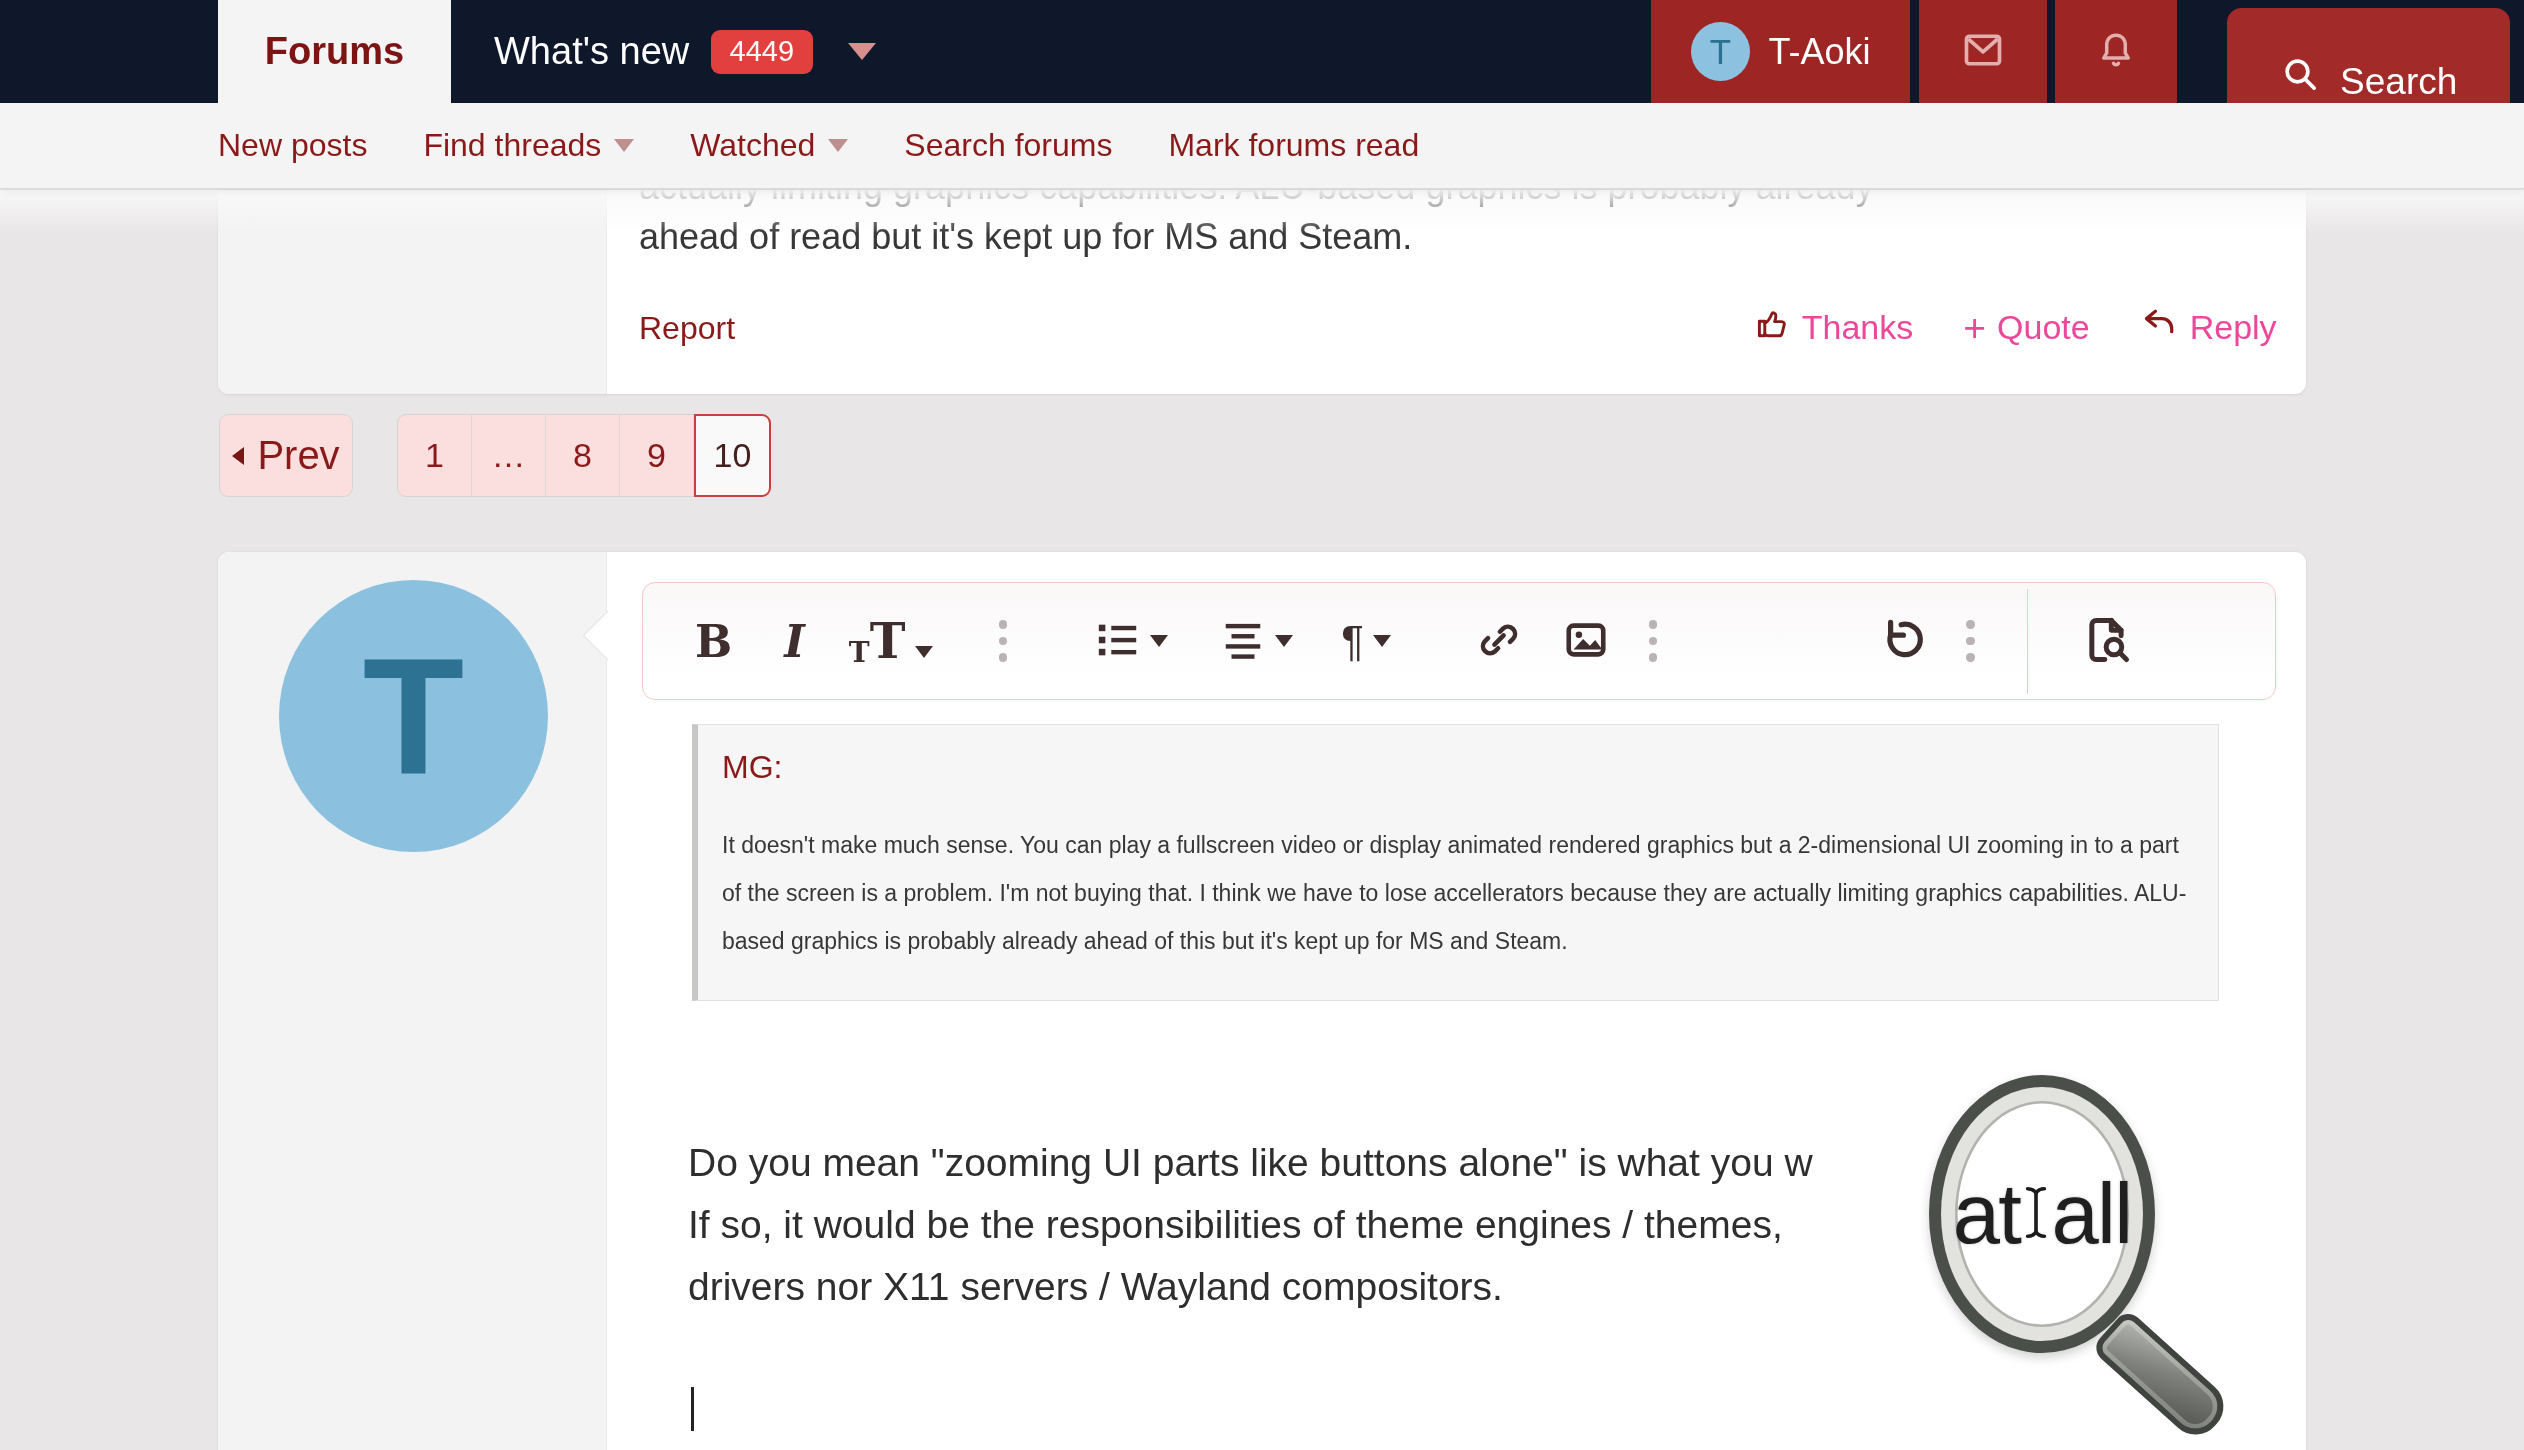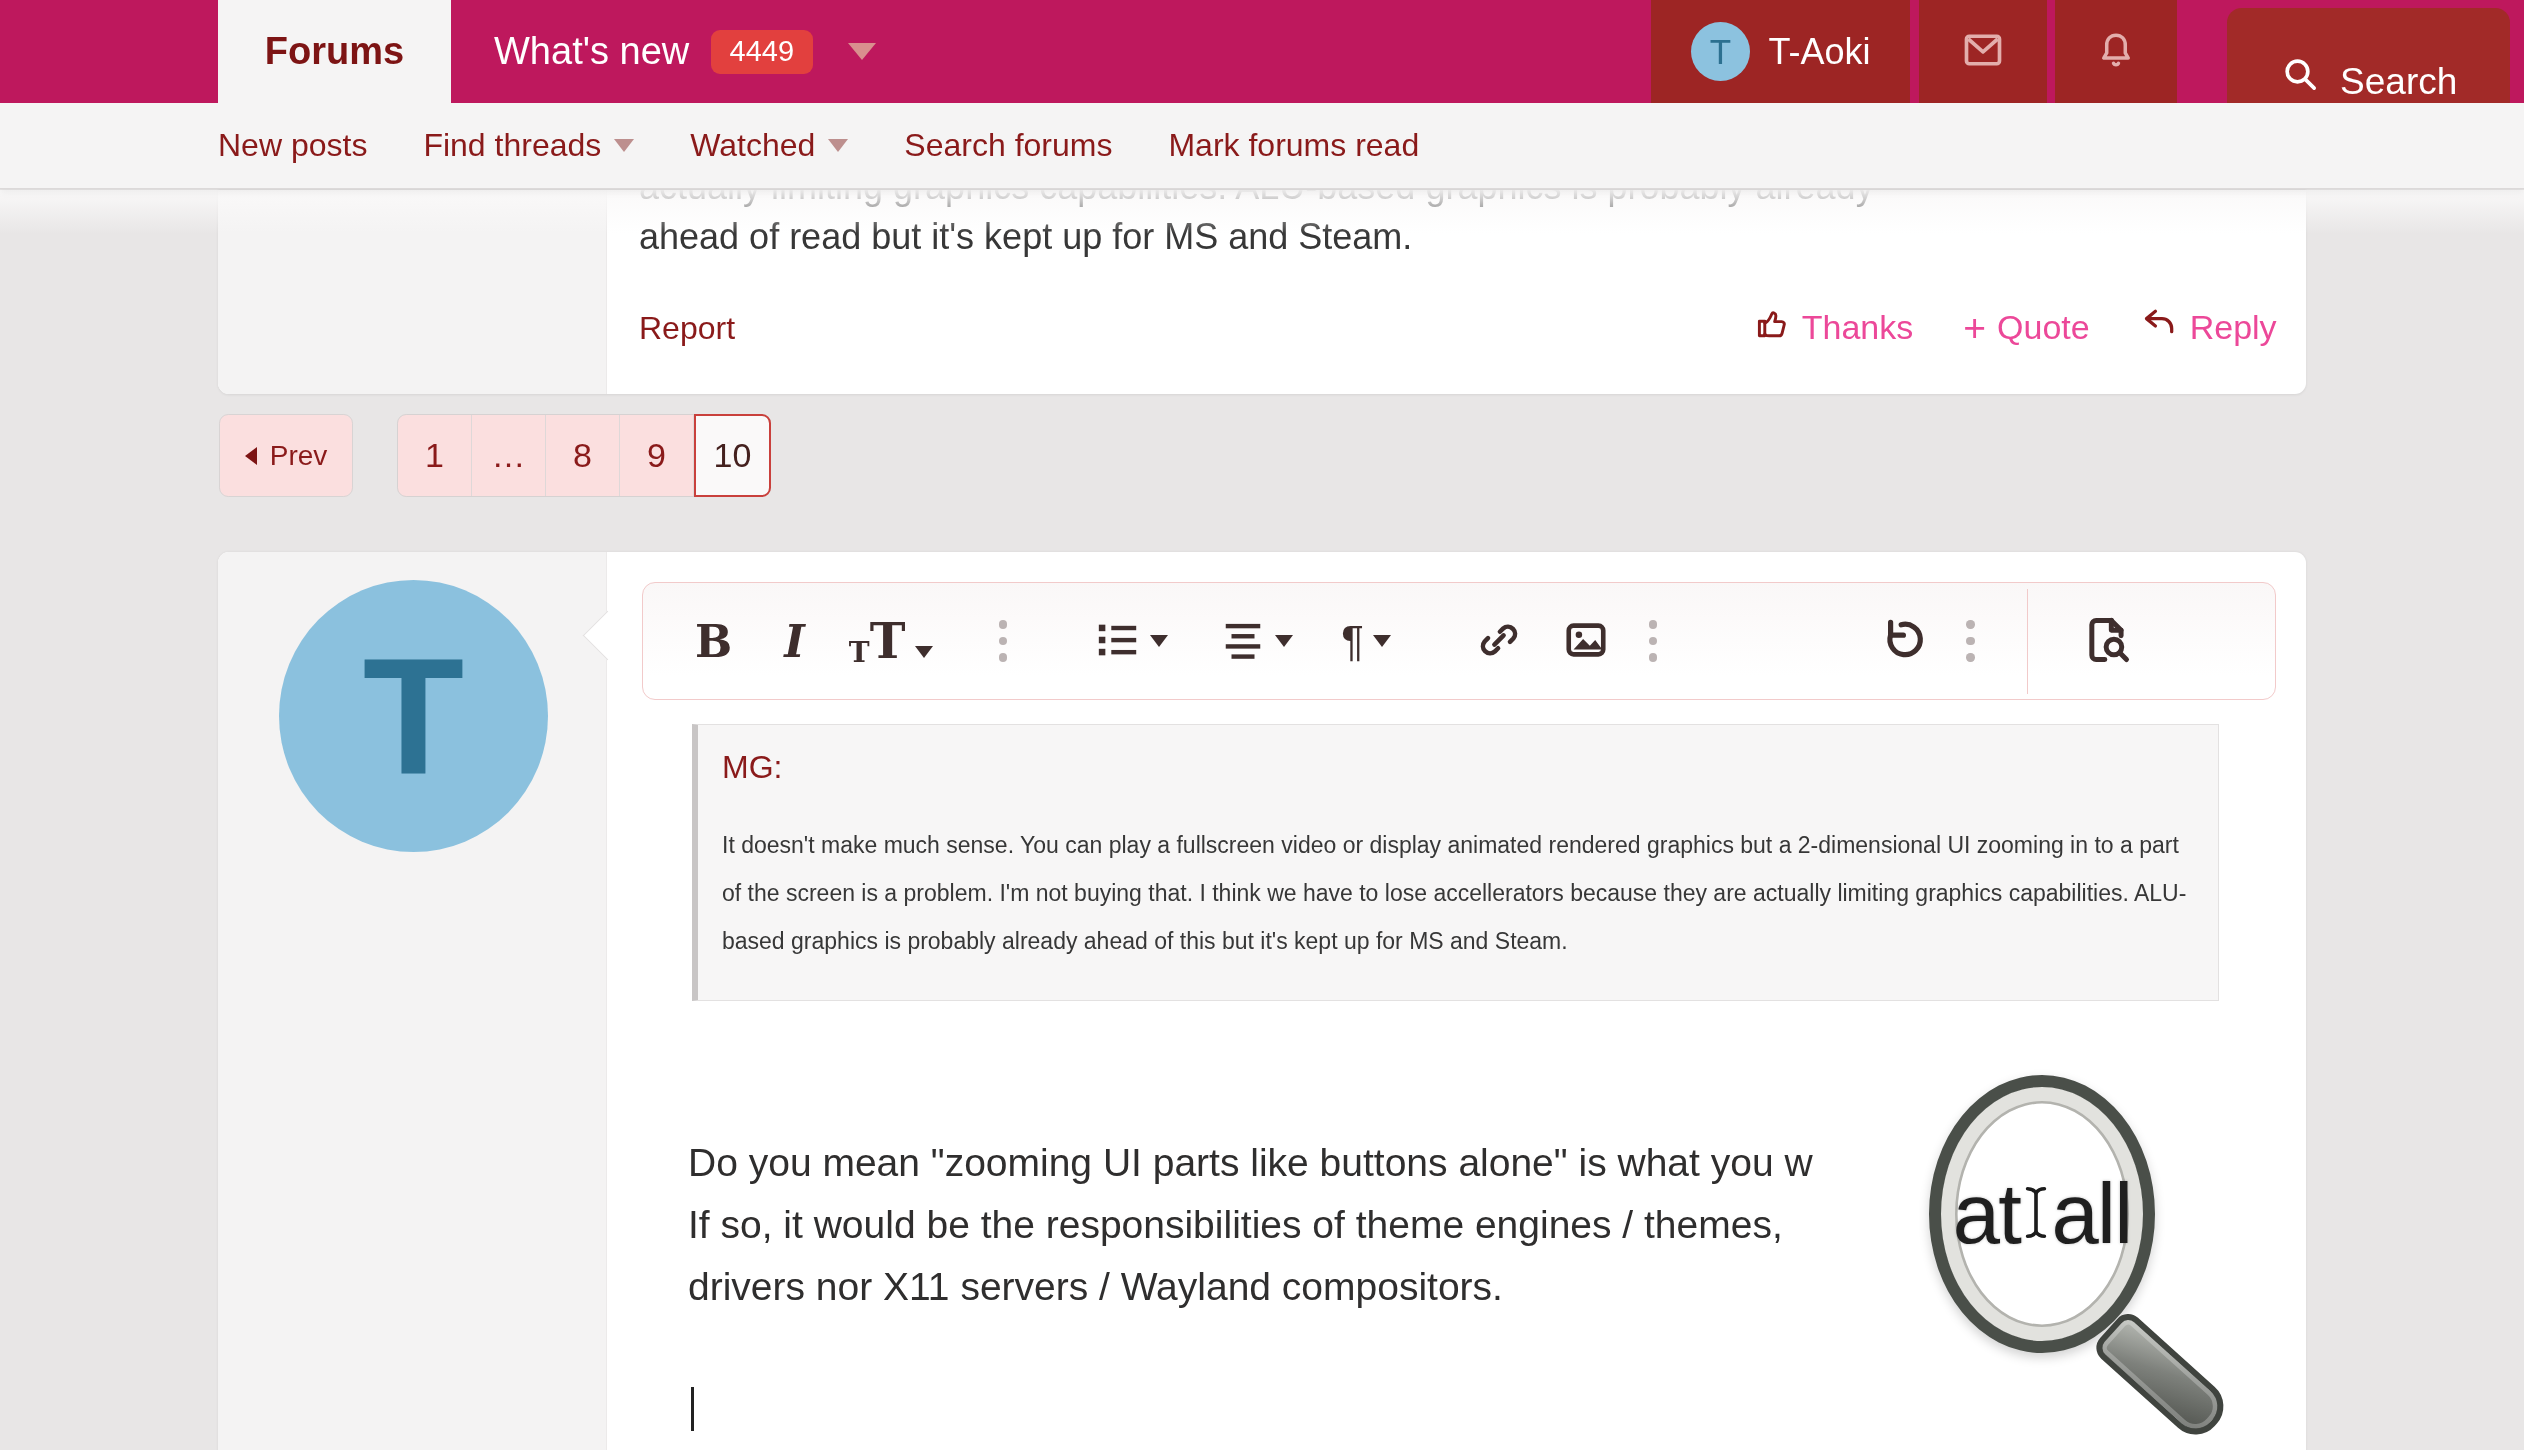--- a/index.html
+++ b/index.html
@@ -1,21 +1,21 @@
 <!DOCTYPE html>
 <html style="font-size:14.7px"><head>
 <meta charset="utf-8">
 <style>
   * { margin:0; padding:0; box-sizing:border-box; }
   html,body { background:#e8e6e6; }
   body { font-family:"Liberation Sans", sans-serif; }
   .screen { position:relative; width:2525px; height:1450px; overflow:hidden; background:#e8e6e6; }
 
   
-  .header { position:absolute; top:0; left:0; right:0; height:103px; background:#be185d; z-index:10; }
+  .header { position:absolute; top:0; left:0; right:0; height:103px; background:#0f172a; z-index:10; }
   .forums-tab { position:absolute; left:218px; top:0; width:233px; height:103px; background:#f5f4f4;
     display:flex; align-items:center; justify-content:center; font-size:38px; font-weight:bold; color:#7d1414; }
   .whats-new { position:absolute; left:494px; top:0; height:103px; display:flex; align-items:center; gap:22px;
     color:#fff; font-size:38px; }
   .badge { background:#e2403e; border-radius:9px; padding:5.5px 18.4px; font-size:29px; color:#fff; }
   .tri { width:0; height:0; display:inline-block; }
   .tri-down-hdr { border-left:14px solid transparent; border-right:14px solid transparent; border-top:17.5px solid #d98f8e; margin-left:13px;}
   .header-right { position:absolute; right:0; top:0; height:103px; display:flex; align-items:stretch; }
   .hblock { background:#9d2524; display:flex; align-items:center; margin-left:8.3px; }
   .user-block { padding:0 40px; gap:18.4px; }
@@ -46,21 +46,21 @@
   .post-clip-inner { margin-top:-24px; font-size:36px; color:#373737; white-space:nowrap; }
   .post-line { position:absolute; left:31px; top:26px; font-size:36px; color:#373737; }
   .report-link { position:absolute; left:31px; top:120px; font-size:32px; color:#8a1a1a; cursor:pointer; }
   .post-actions { position:absolute; right:29.4px; top:114px; display:flex; align-items:center; gap:50px; }
   .action { display:flex; align-items:center; gap:11px; color:#ec4899; font-size:34px; cursor:pointer; }
   .plus-glyph { font-size:39px; line-height:1; }
 
   
   .pagination { position:absolute; left:219px; top:414px; height:83px; display:flex; align-items:stretch; z-index:3; }
   .prev-btn { width:134px; background:#fbdfdf; border:0.9px solid #d8d4d4; border-radius:9.2px; display:flex; align-items:center;
-    justify-content:center; gap:13px; color:#8a1a1a; font-size:28px; cursor:pointer; }
+    justify-content:center; gap:13px; color:#8a1a1a; font-size:40px; cursor:pointer; }
   .tri-left { border-top:9.2px solid transparent; border-bottom:9.2px solid transparent; border-right:12px solid #7d1414; }
   .page-group { display:flex; margin-left:44px; border:0.9px solid #d6d2d2; border-radius:9.2px; background:#fbdfdf; }
   .page-cell { width:74px; display:flex; align-items:center; justify-content:center; border-right:0.9px solid #ded8d8;
     font-size:34px; color:#8a1a1a; cursor:pointer; }
   .page-cell:first-child { border-radius:9.2px 0 0 9.2px; }
   .page-cell.current { margin:-0.9px -0.9px -0.9px 0; width:77px; border:2.8px solid #c9403c; border-radius:0 9.2px 9.2px 0;
     background:#faf9f9; color:#44211f; }
 
   
   .editor-card { position:absolute; left:218px; top:552px; width:2088px; height:898px; background:#fff;

